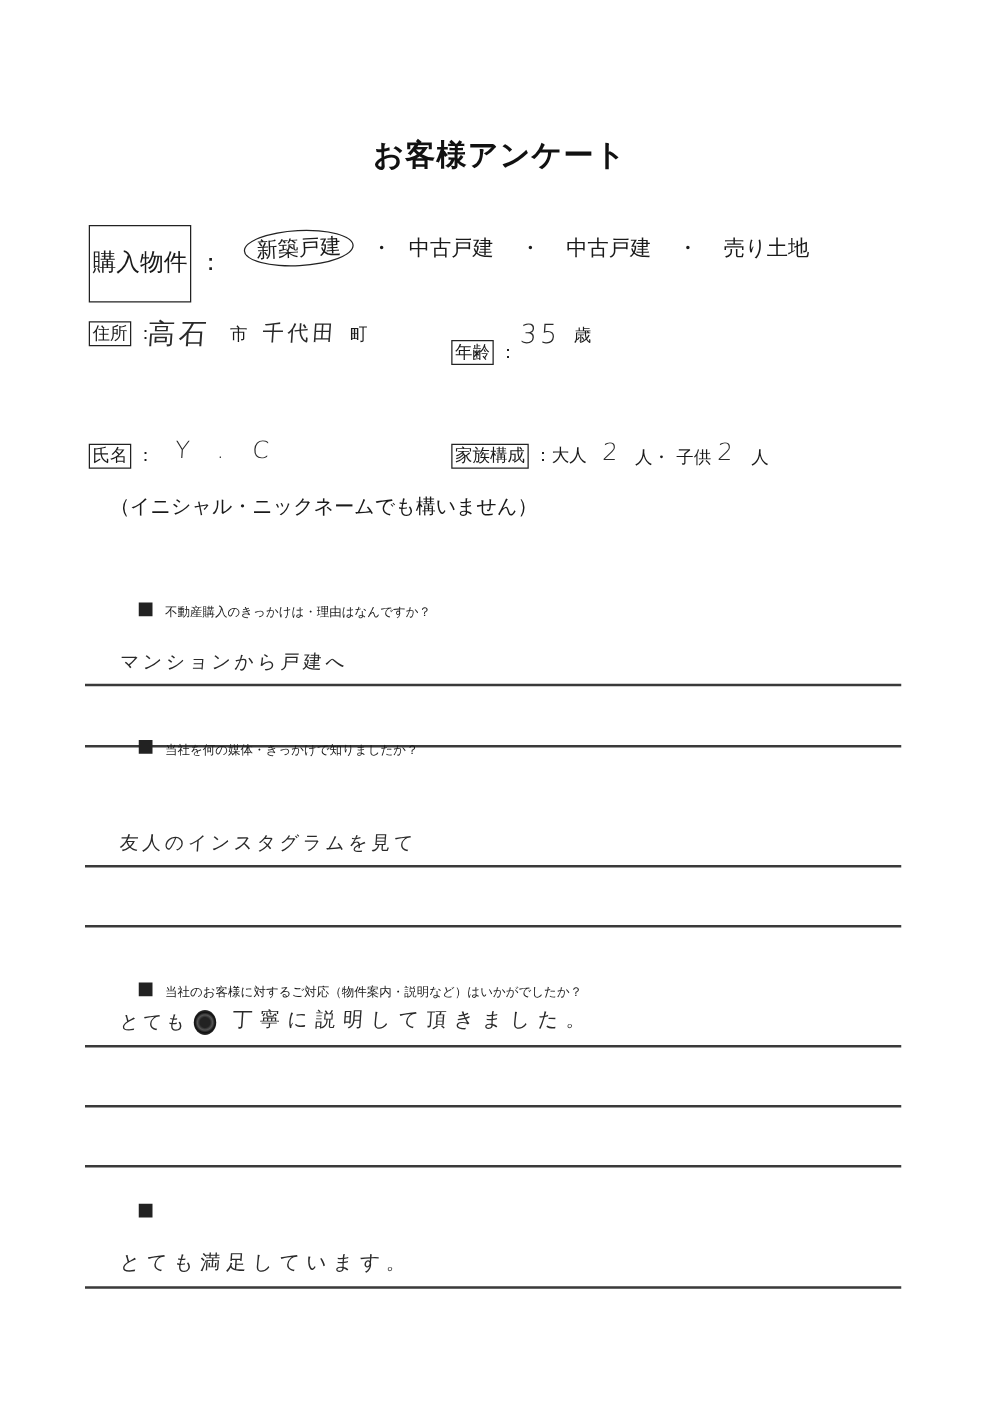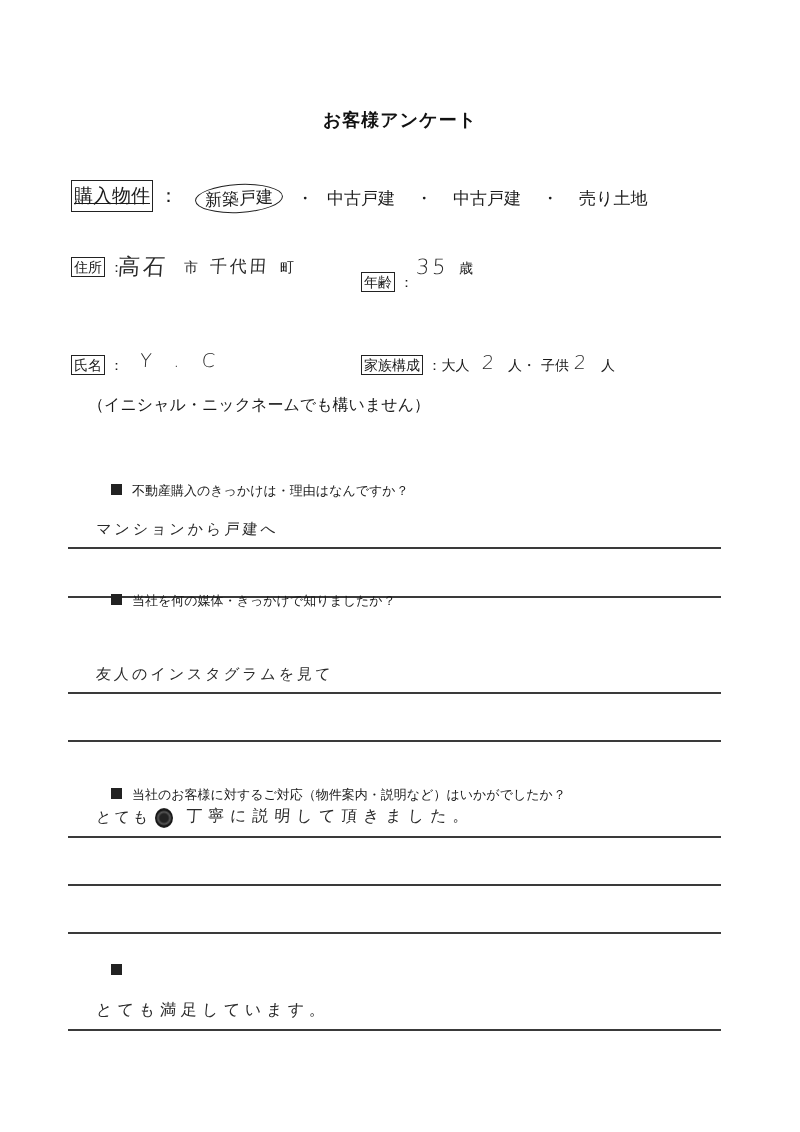--- a/index.html
+++ b/index.html
@@ -1,40 +1,40 @@
 <!DOCTYPE html>
 <html><head>
 <meta charset="utf-8">
 <style>
   html, body { margin: 0; padding: 0; background: #ffffff; }
   body {
     width: 800px; height: 1132px; position: relative; overflow: hidden;
     font-family: "DejaVu Sans", "Liberation Sans", sans-serif; color: #111;
   }
   .abs { position: absolute; white-space: nowrap; }
-  .title { left: 0; width: 800px; top: 108px; text-align: center; font-size: 18px; font-weight: bold; letter-spacing: 1px; color: #111; }
+  .title { left: 0; width: 800px; top: 108px; text-align: center; font-size: 24px; font-weight: bold; letter-spacing: 1px; color: #111; }
   .boxlabel { border: 1px solid #222; padding: 1px 2px; display: inline-block; line-height: 1.15; }
   .printed { color: #1a1a1a; }
   .hand { font-family: "DejaVu Sans", sans-serif; font-weight: 200; color: #2a2a2a; letter-spacing: 3px; transform: skewX(-4deg); }
   .rule { position: absolute; left: 68px; width: 653px; height: 2px; background: #3a3a3a; }
   .qmark { display: inline-block; width: 11px; height: 11px; background: #222; margin-right: 10px; vertical-align: 0px; }
-  .q { font-size: 13px; left: 70px; padding-left: 41px; }
+  .q { font-size: 10px; left: 70px; padding-left: 41px; }
   .circled {
     border: 1.5px solid #222; border-radius: 50% / 50%; padding: 2px 9px; display: inline-block;
     transform: rotate(-3deg);
   }
   .sep { display: inline-block; width: 44px; text-align: center; }
 </style>
 </head>
 <body>
 
 <div class="abs title">お客様アンケート</div>
 
 <div class="abs printed" style="left:71px; top:180px; font-size:19px;">
-  <span class="boxlabel" style="padding:4px 2px;text-decoration:underline;">購入物件</span>
+  <span class="boxlabel" style="padding:19px 2px;">購入物件</span>
   <span>：</span>
 </div>
 <div class="abs printed" style="left:195px; top:184px; font-size:17px;">
   <span class="circled">新築戸建</span><span class="sep">・</span><span>中古戸建</span><span class="sep" style="width:58px;">・</span><span>中古戸建</span><span class="sep" style="width:58px;">・</span><span>売り土地</span>
 </div>
 
 <div class="abs printed" style="left:71px; top:257px; font-size:14px;">
   <span class="boxlabel">住所</span>
   <span>：</span>
 </div>

